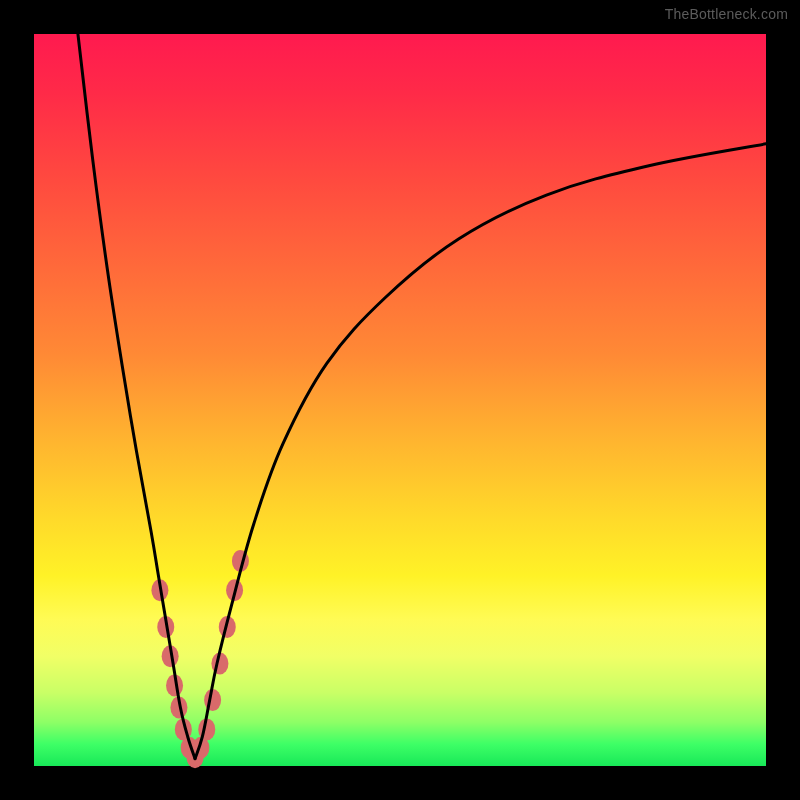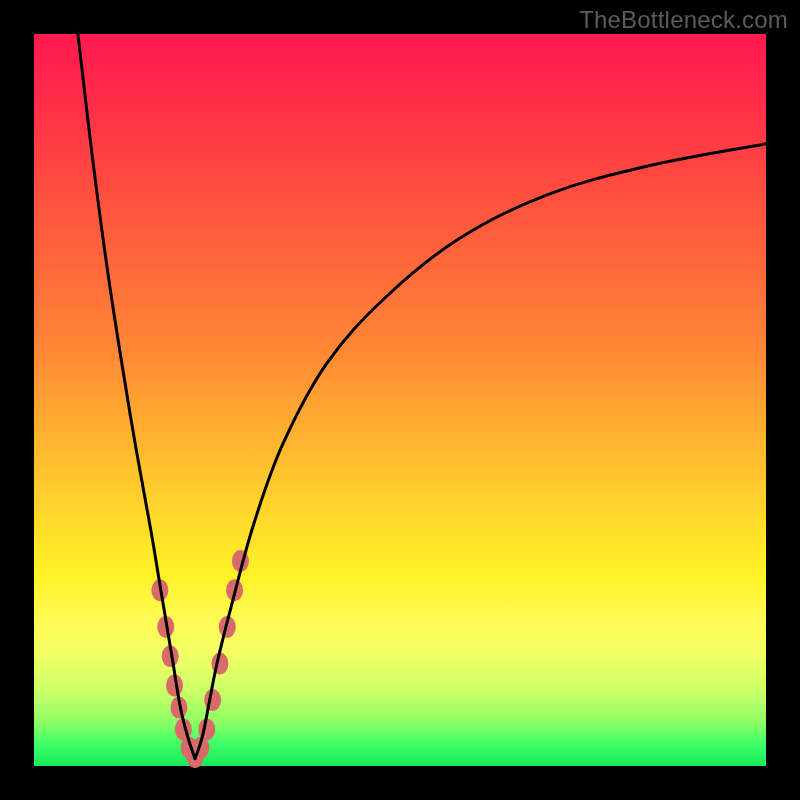--- a/index.html
+++ b/index.html
@@ -42,21 +42,21 @@
       #8eff66 94%,
       #3eff66 97%,
       #18e858 100%
     );
   }
   .watermark {
     position: absolute;
     top: 6px;
     right: 12px;
     color: #5c5c5c;
-    font-size: 24px;
+    font-size: 14px;
     font-weight: 500;
     letter-spacing: 0.2px;
     user-select: none;
   }
   svg.curve-layer {
     position: absolute;
     left: 0;
     top: 0;
     width: 732px;
     height: 732px;

